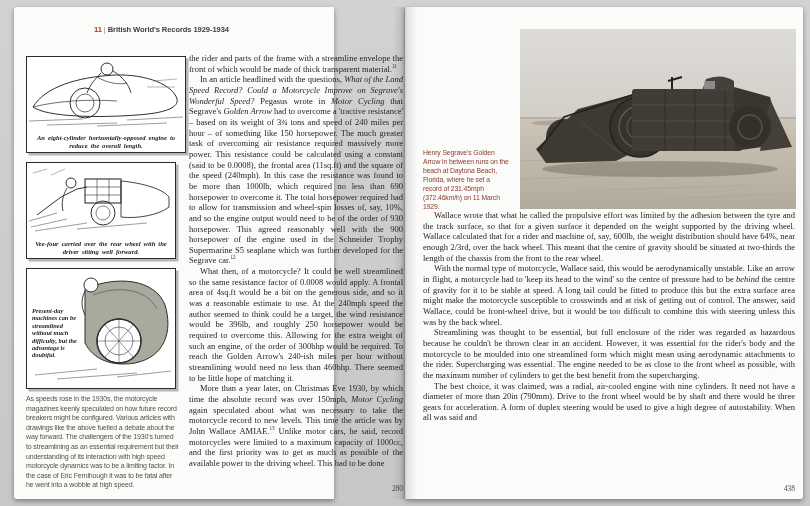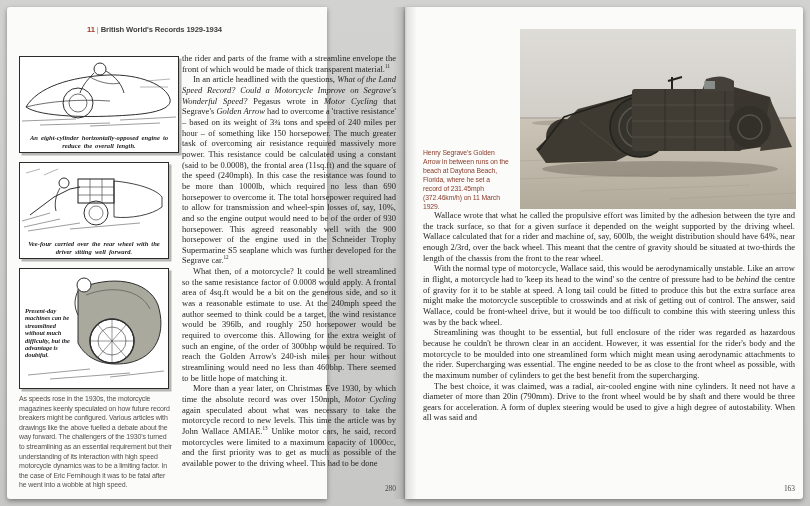--- a/index.html
+++ b/index.html
@@ -6,21 +6,21 @@
   body{
     width:810px;height:506px;
     background:#c9c9c7;
     font-family:"Liberation Serif", serif;
     overflow:hidden;
   }
   .spread{position:relative;width:810px;height:506px;
     background:linear-gradient(180deg,#d2d2d0 0%,#c7c7c5 100%);}
   .page{position:absolute;top:7px;height:492px;background:#fbfbf9;
     box-shadow:0 2px 5px rgba(0,0,0,.38);}
-  .page.left{left:7px;width:320px;border-radius:3px 0 0 3px;}
+  .page.left{left:14px;width:320px;border-radius:3px 0 0 3px;}
   .page.right{left:405px;width:398px;border-radius:0 3px 3px 0;}
   .gutter{position:absolute;left:393px;top:7px;width:24px;height:492px;pointer-events:none;
     background:linear-gradient(90deg,rgba(0,0,0,0) 0%,rgba(0,0,0,.10) 42%,rgba(0,0,0,.20) 50%,rgba(0,0,0,.10) 58%,rgba(0,0,0,0) 100%);}
   
   .chap-header{position:absolute;left:80px;top:18px;
     font-family:"Liberation Sans", sans-serif;font-size:7.6px;font-weight:bold;
     letter-spacing:-.1px;color:#3f3f3f;white-space:nowrap;}
   .chap-header .num{color:#a5372b;}
   .chap-header .div{color:#8a8a8a;font-weight:normal;padding:0 2px;}
   
@@ -181,17 +181,17 @@
 
     <div class="photo-caption">Henry Segrave's Golden Arrow in between runs on the beach at Daytona Beach, Florida, where he set a record of 231.45mph (372.46km/h) on 11 March 1929.</div>
 
     <div class="bodycol right-col">
       <p class="indent"><span>Wallace wrote that what he called the propulsive effort was limited by the adhesion between the tyre and the track surface, so that for a given surface it depended on the weight supported by the driving wheel. Wallace calculated that for a rider and machine of, say, 600lb, the weight distribution should have 64%, near enough 2/3rd, over the back wheel. This meant that the centre of gravity should be situated at two-thirds the length of the chassis from the front to the rear wheel.</span></p>
       <p class="indent"><span>With the normal type of motorcycle, Wallace said, this would be aerodynamically unstable. Like an arrow in flight, a motorcycle had to 'keep its head to the wind' so the centre of pressure had to be </span><span style="font-style: italic;">behind</span><span> the centre of gravity for it to be stable at speed. A long tail could be fitted to produce this but the extra surface area might make the motorcycle susceptible to crosswinds and at risk of getting out of control. The answer, said Wallace, could be front-wheel drive, but it would be too difficult to combine this with steering unless this was by the back wheel.</span></p>
       <p class="indent"><span>Streamlining was thought to be essential, but full enclosure of the rider was regarded as hazardous because he couldn't be thrown clear in an accident. However, it was essential for the rider's body and the motorcycle to be moulded into one streamlined form which might mean using aerodynamic attachments to the rider. Supercharging was essential. The engine needed to be as close to the front wheel as possible, with the maximum number of cylinders to get the best benefit from the supercharging.</span></p>
       <p class="indent"><span>The best choice, it was claimed, was a radial, air-cooled engine with nine cylinders. It need not have a diameter of more than 20in (790mm). Drive to the front wheel would be by shaft and there would be three gears for acceleration. A form of duplex steering would be used to give a high degree of autostability. When all was said and</span></p>
     </div>
 
-    <div class="pagenum p281">163</div>
+    <div class="pagenum p281">438</div>
   </div>
 
   <div class="gutter"></div>
 </div>
 
 </body></html>

